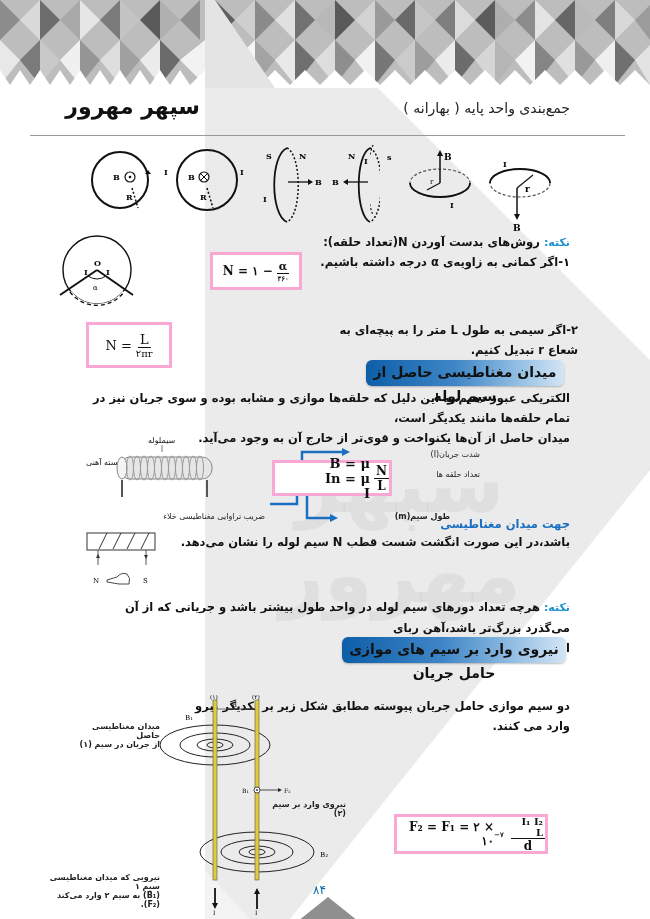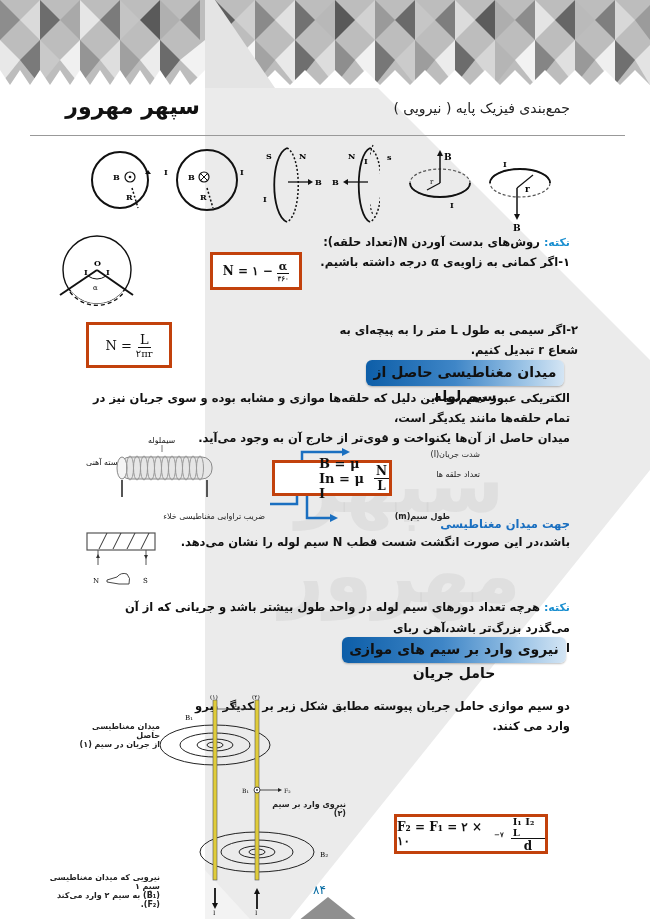--- a/index.html
+++ b/index.html
@@ -7,21 +7,21 @@
   body { position: relative; font-family: "DejaVu Sans", sans-serif; color: #111; }
   .rtl { direction: rtl; text-align: right; }
   .bgband { position: absolute; left: 0; top: 0; width: 650px; height: 919px; z-index: 0; }
   .banner { position: absolute; left: 0; top: 0; width: 650px; height: 88px; z-index: 1; }
   .layer { position: absolute; z-index: 2; }
   .hdr-author { font-family: "DejaVu Sans", sans-serif; font-weight: bold; font-size: 22px; color: #111; letter-spacing: 1px; }
   .hdr-title { font-size: 14px; color: #222; }
   .rule { height: 1px; background: #999; }
   .body-text { font-size: 11.5px; font-weight: bold; line-height: 20px; color: #111; }
   .sec-head { border-radius: 6px; background: linear-gradient(90deg, #0d5ea8 0%, #3f86c7 45%, #9cc4e6 80%, #d4e5f4 100%); color: #111; font-weight: bold; font-size: 14px; text-align: center; line-height: 24px; box-shadow: 0 1px 2px rgba(0,0,0,0.25); }
-  .formula { border: 3px solid #c2410c; background: #fff; font-family: "DejaVu Serif", serif; font-weight: bold; display: flex; align-items: center; justify-content: center; }
+  .formula { border: 3px solid #f9a8d4; background: #fff; font-family: "DejaVu Serif", serif; font-weight: bold; display: flex; align-items: center; justify-content: center; text-align: right; }
   .frac { display: inline-flex; flex-direction: column; align-items: center; vertical-align: middle; margin-left: 4px; }
   .frac .num { border-bottom: 1px solid #111; padding: 0 2px; }
   .small { font-size: 8px; color: #222; }
   .blue-sub { color: #1a6fc0; font-weight: bold; font-size: 11.5px; }
   .note-icon { color: #1a8fd0; font-weight: bold; font-size: 11px; }
   .watermark { font-family: "DejaVu Sans", sans-serif; font-weight: bold; font-size: 78px; color: rgba(200,200,200,0.35); letter-spacing: 6px; }
 </style>
 </head>
 <body>
 
@@ -114,21 +114,21 @@
     <polygon points="615,40 635,60 615,85" fill="#707070"></polygon>
       <polygon points="635,60 650,45 650,85" fill="#e3e3e3"></polygon>
   </g>
 
   <polygon points="0,88 0,70 10,85 20,70 30,85 40,70 50,85 60,70 70,85 80,70 90,85 100,70 110,85 120,70 130,85 140,70 150,85 160,70 170,85 180,70 190,85 205,70 205,88" fill="#fff"></polygon>
   <polygon points="215,88 215,70 230,85 245,70 260,85 275,70 290,85 305,70 320,85 335,70 350,85 365,70 380,85 395,70 410,85 425,70 440,85 455,70 470,85 485,70 500,85 515,70 530,85 545,70 560,85 575,70 590,85 605,70 620,85 635,70 650,85 650,88" fill="#fff"></polygon>
   <polygon points="205,0 215,0 275,88 205,88" fill="#e4e4e4"></polygon>
 </svg>
 
 <div class="layer hdr-author rtl" style="left:60px; top:94px; width:140px;">سپهر مهرور</div>
-<div class="layer hdr-title rtl" style="left:280px; top:100px; width:290px;">جمع‌بندی فیزیک پایه ( نیرویی )</div>
+<div class="layer hdr-title rtl" style="left:280px; top:100px; width:290px;">جمع‌بندی واحد پایه ( بهارانه )</div>
 <div class="layer rule" style="left:30px; top:135px; width:595px;"></div>
 
 <div class="layer watermark" style="left:230px; top:440px; width:340px; text-align:center; z-index:1;">سپهر مهرور</div>
 
 <svg class="layer" viewBox="0 0 300 90" width="300" height="90" style="left:80px; top:140px;">
   <circle cx="40" cy="40" r="28" fill="none" stroke="#111" stroke-width="2"></circle>
   <circle cx="50" cy="37" r="5" fill="#fff" stroke="#111" stroke-width="1.2"></circle>
     <circle cx="50" cy="37" r="1.3" fill="#111"></circle>
   <line x1="52" y1="48" x2="58" y2="68" stroke="#111" stroke-width="1.5" stroke-dasharray="2,2"></line>
   <text x="33" y="40" font-size="8" font-weight="bold" font-family="DejaVu Serif, serif">B</text>

